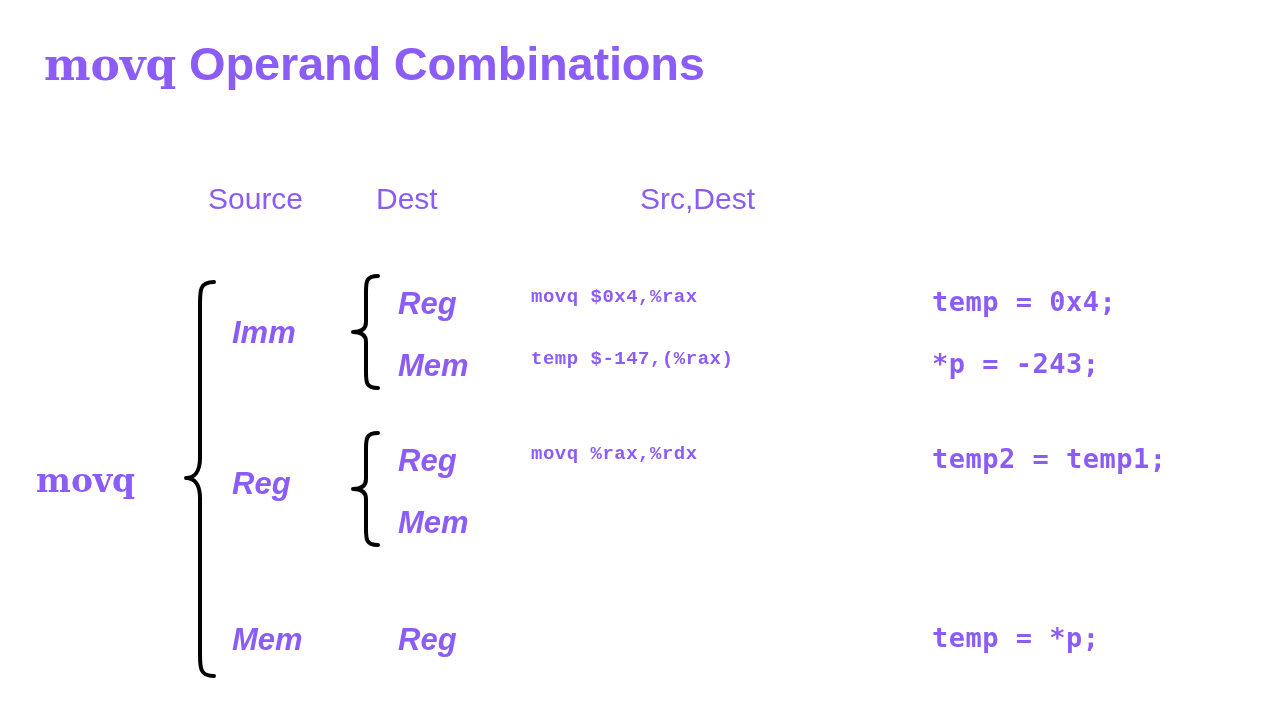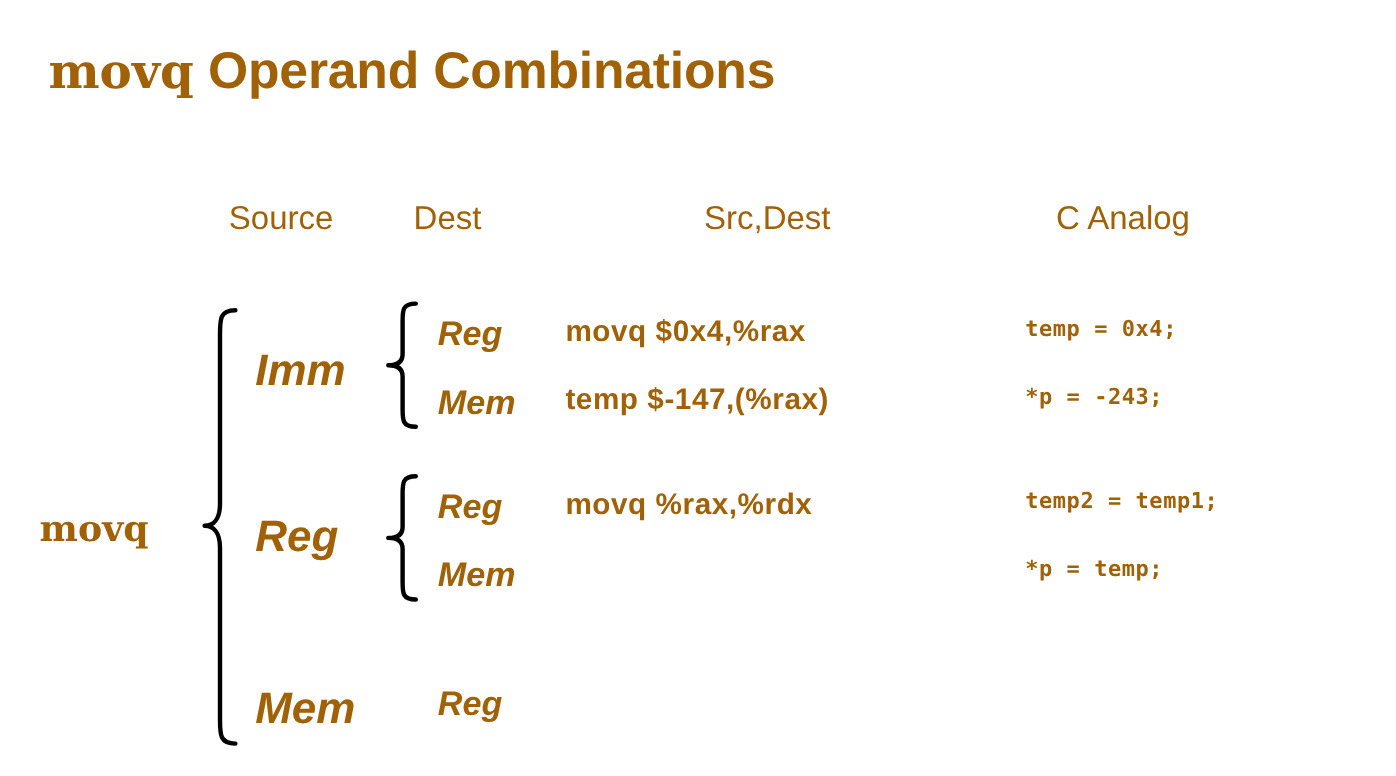--- a/index.html
+++ b/index.html
@@ -6,21 +6,21 @@
     margin: 0;
     padding: 0;
     background: #ffffff;
   }
   #slide {
     position: relative;
     width: 1269px;
     height: 705px;
     background: #ffffff;
     overflow: hidden;
-    color: #a16207;
+    color: #8b5cf6;
     font-family: "Liberation Sans", sans-serif;
   }
 
   
   #title {
     position: absolute;
     left: 44px;
     top: 36px;
     font-size: 47px;
     font-weight: bold;
@@ -54,52 +54,52 @@
     font-family: "DejaVu Serif", "Liberation Serif", serif;
     font-weight: bold;
     font-size: 33px;
     white-space: nowrap;
   }
 
   
   .src-label {
     position: absolute;
     left: 232px;
-    font-size: 40px;
+    font-size: 31px;
     font-weight: bold;
     font-style: italic;
     white-space: nowrap;
   }
   #src-imm { top: 315px; }
   #src-reg { top: 466px; }
   #src-mem { top: 622px; }
 
   
   .dest-label {
     position: absolute;
     left: 398px;
     font-size: 31px;
     font-weight: bold;
     font-style: italic;
     white-space: nowrap;
   }
   .code-cell {
     position: absolute;
-    left: 514px;
-    font-family: Liberation Sans, sans-serif;
-    font-size: 27px;
+    left: 531px;
+    font-family: Liberation Mono, monospace;
+    font-size: 19px;
     font-weight: bold;
     white-space: pre;
     letter-spacing: 0.5px;
   }
   .c-cell {
     position: absolute;
     left: 932px;
     font-family: "DejaVu Sans Mono", "Liberation Mono", monospace;
-    font-size: 20px;
+    font-size: 27px;
     font-weight: bold;
     white-space: pre;
     letter-spacing: 0.5px;
   }
 
   
   .row-y0 { top: 286px; }
   .row-y1 { top: 348px; }
   .row-y2 { top: 443px; }
   .row-y3 { top: 505px; }
@@ -125,21 +125,20 @@
 
 <div id="slide">
 
   <div id="title">
     <span class="mono-title">movq</span><span> Operand Combinations</span>
   </div>
 
   <div class="col-header" id="hdr-source">Source</div>
   <div class="col-header" id="hdr-dest">Dest</div>
   <div class="col-header" id="hdr-srcdest">Src,Dest</div>
-  <div class="col-header" id="hdr-canalog">C Analog</div>
 
   <div id="left-mnemonic">movq</div>
 
   <svg id="brace-outer" class="brace-svg" width="40" height="400" viewBox="0 0 40 400" aria-hidden="true">
     <path class="brace-path" stroke-width="4" d="M 34 2
              C 20 2, 20 10, 20 24
              L 20 178
              C 20 192, 14 198, 6 198
              C 14 198, 20 204, 20 218
              L 20 374
@@ -176,17 +175,17 @@
 
   <div class="dest-label row-y1">Mem</div>
   <div class="code-cell  row-y1">temp $-147,(%rax)</div>
   <div class="c-cell     row-y1">*p = -243;</div>
 
   <div class="dest-label row-y2">Reg</div>
   <div class="code-cell  row-y2">movq %rax,%rdx</div>
   <div class="c-cell     row-y2">temp2 = temp1;</div>
 
   <div class="dest-label row-y3">Mem</div>
-  <div class="c-cell     row-y3">*p = temp;</div>
 
   <div class="dest-label row-y4">Reg</div>
+  <div class="c-cell     row-y4">temp = *p;</div>
 
 </div>
 
 </body></html>

